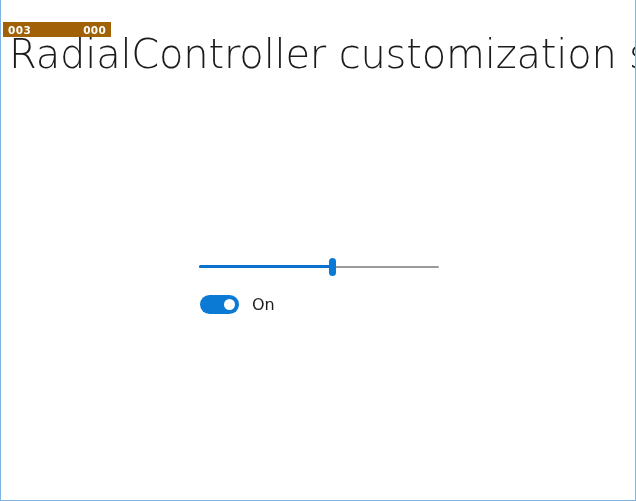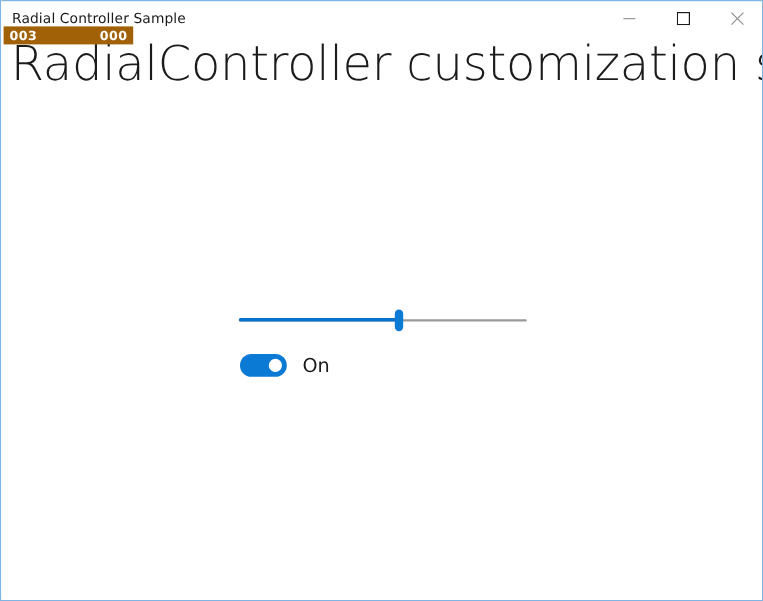--- a/index.html
+++ b/index.html
@@ -176,42 +176,20 @@
     font-size: 16px;
     color: #1b1b1b;
     font-family: "DejaVu Sans", "Liberation Sans", sans-serif;
   }
 </style>
 </head>
 <body>
 
 <div id="app-window" style="border-color: rgb(127, 180, 227);">
 
-  <div id="title-bar" style="border-top-color: rgb(127, 180, 227);">
-    <div id="window-title">Radial Controller Sample</div>
-
-    <div id="window-controls">
-      <div class="win-btn">
-        <svg width="11" height="11" viewBox="0 0 11 11">
-          <line x1="0.5" y1="5.5" x2="10.5" y2="5.5" stroke="#9b9b9b" stroke-width="1"></line>
-        </svg>
-      </div>
-      <div class="win-btn">
-        <svg width="11" height="11" viewBox="0 0 11 11">
-          <rect x="0.5" y="0.5" width="10" height="10" fill="none" stroke="#1b1b1b" stroke-width="1"></rect>
-        </svg>
-      </div>
-      <div class="win-btn">
-        <svg width="11" height="11" viewBox="0 0 11 11">
-          <line x1="0.5" y1="0.5" x2="10.5" y2="10.5" stroke="#8d8d8d" stroke-width="1"></line>
-          <line x1="10.5" y1="0.5" x2="0.5" y2="10.5" stroke="#8d8d8d" stroke-width="1"></line>
-        </svg>
-      </div>
-    </div>
-  </div>
 
   <div id="content-area"></div>
 
   <div id="page-heading">RadialController customization sample</div>
 
   <div id="perf-overlay" style="background: #a16207; color: rgb(255, 255, 255); gap: 38px;">
     <span id="perf-fps">003</span>
     <span id="perf-cpu">000</span>
   </div>
 

